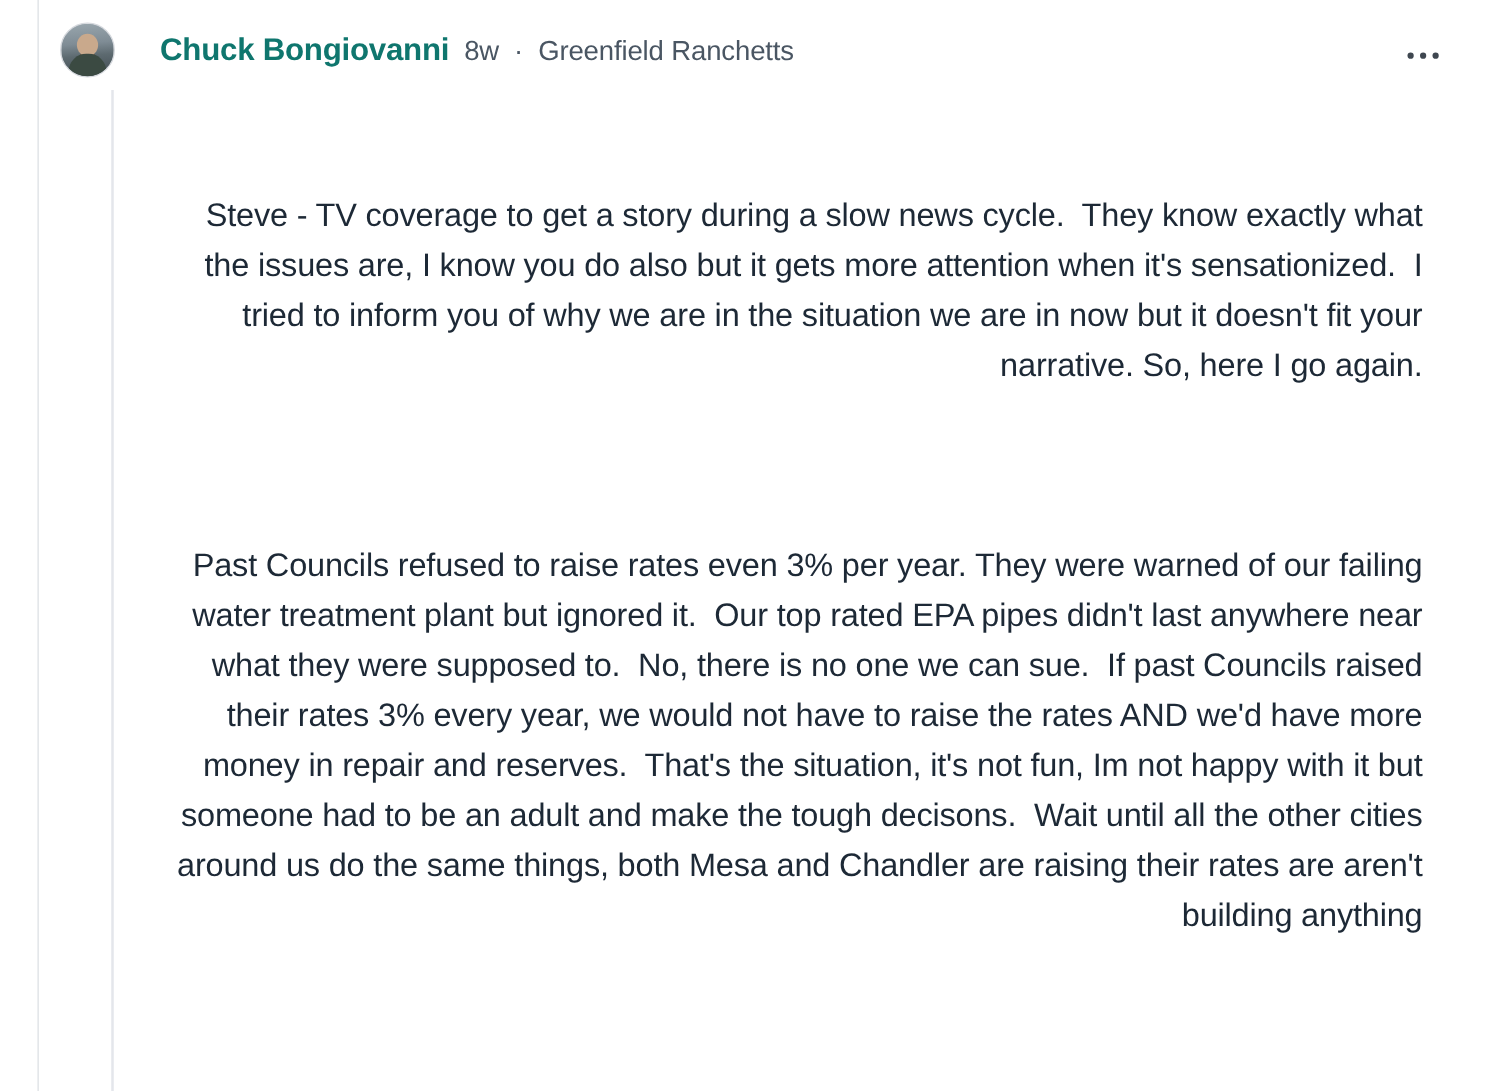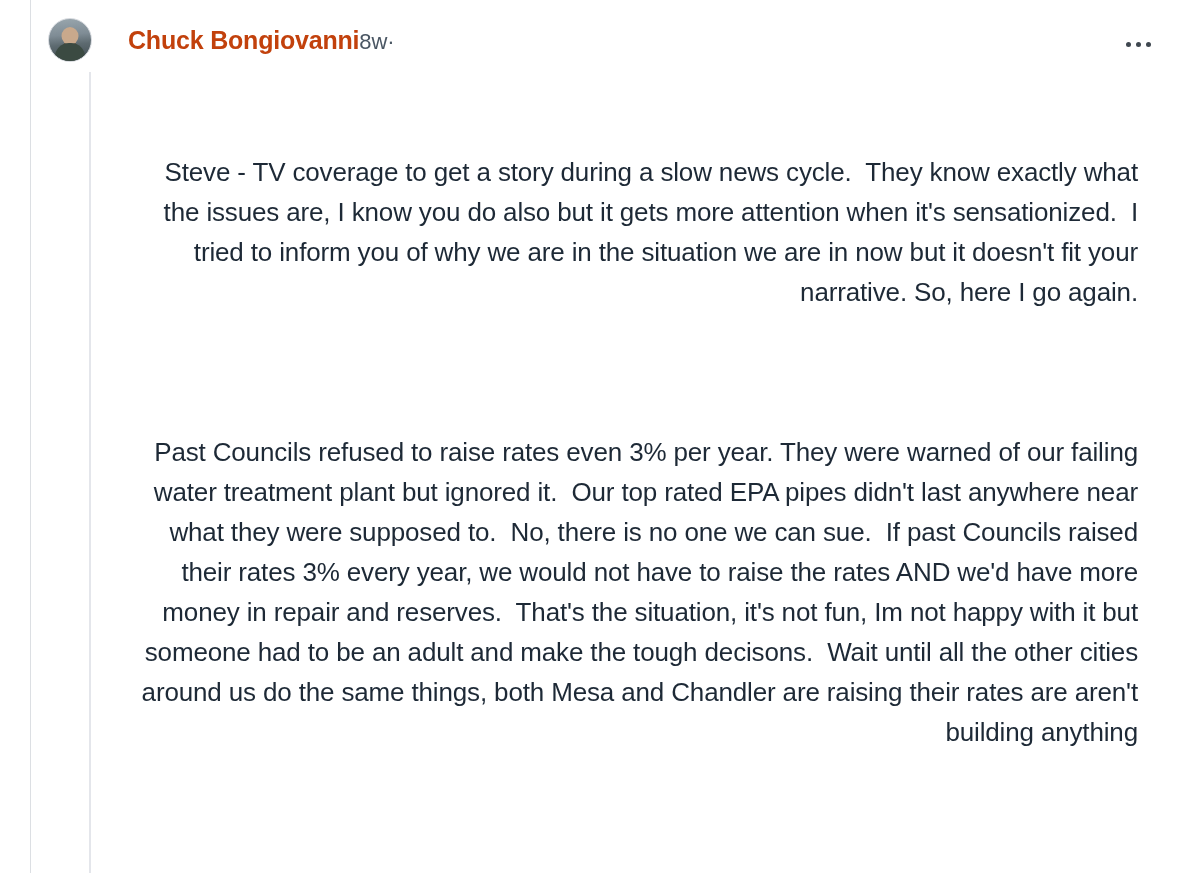--- a/index.html
+++ b/index.html
@@ -90,27 +90,27 @@
   .name-line {
     margin-left: 36px;
     display: flex;
     align-items: baseline;
     white-space: nowrap;
     padding-top: 12px;
   }
   .author {
     font-size: 25px;
     font-weight: 700;
-    color: #c2410c;
+    color: #0f766e;
     letter-spacing: -0.2px;
   }
   .meta {
     font-size: 22px;
     color: #4a5663;
-    margin-left: 0;
+    margin-left: 12px;
     letter-spacing: -0.1px;
   }
   .menu-button {
     position: absolute;
     right: 0;
     top: 16px;
     width: 40px;
     height: 28px;
     display: flex;
     align-items: center;
@@ -153,20 +153,21 @@
   <div class="thread-line"></div>
 
   <div class="post">
 
     <div class="post-header">
       <div class="avatar"></div>
       <div class="name-line">
         <span class="author">Chuck Bongiovanni</span>
         <span class="meta">8w</span>
         <span class="meta">·</span>
+        <span class="meta">Greenfield Ranchetts</span>
       </div>
       <div class="menu-button">
         <span></span>
         <span></span>
         <span></span>
       </div>
     </div>
 
     <div class="post-body">
       <p>Steve - TV coverage to get a story during a slow news cycle.  They know exactly what the issues are, I know you do also but it gets more attention when it's sensationized.  I tried to inform you of why we are in the situation we are in now but it doesn't fit your narrative. So, here I go again.</p>

